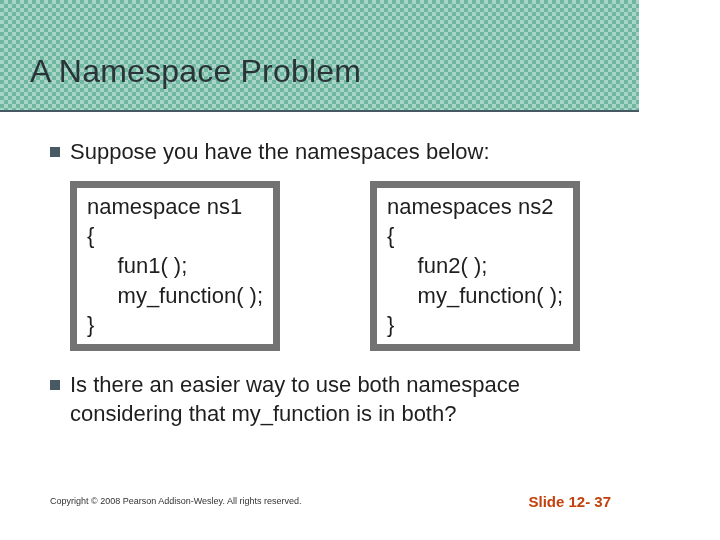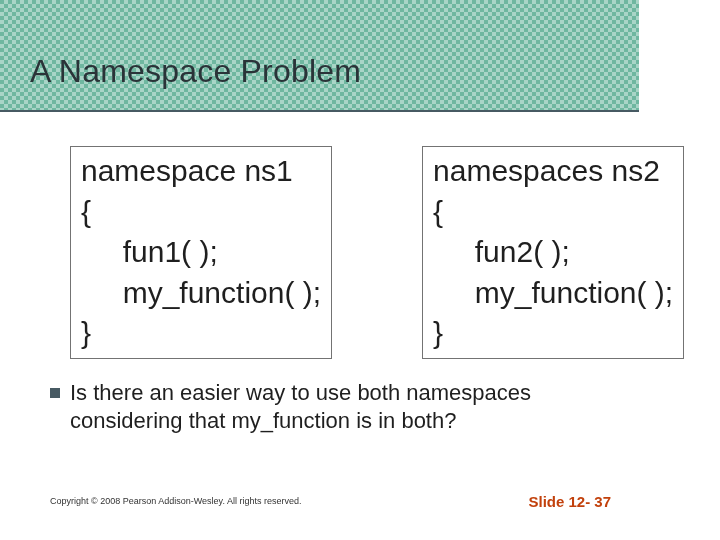--- a/index.html
+++ b/index.html
@@ -59,23 +59,23 @@
     font-size: 22px;
     color: #1f1f1f;
     line-height: 1.3;
   }
   .code-boxes {
     display: flex;
     gap: 90px;
     margin: 8px 0 20px 0;
   }
   .code-box {
-    border: 1px solid #737373;
+    border: 7px solid #737373;
     padding: 4px 10px 4px 10px;
-    font-size: 30px;
+    font-size: 22px;
     color: #1f1f1f;
     line-height: 1.35;
     white-space: pre;
   }
   .footer-left {
     position: absolute;
     left: 50px;
     bottom: 34px;
     font-size: 9px;
     color: #333;
@@ -93,37 +93,41 @@
 <body>
 
 <div class="slide">
 
   <div class="header">
     <div class="title">A Namespace Problem</div>
   </div>
 
   <div class="body">
 
+    <div class="bullet-row">
+      <div class="bullet"></div>
+      <div class="bullet-text">Suppose you have the namespaces below:</div>
+    </div>
 
     <div class="code-boxes">
       <div class="code-box">namespace ns1
 {
      fun1( );
      my_function( );
 }</div>
       <div class="code-box">namespaces ns2
 {
      fun2( );
      my_function( );
 }</div>
     </div>
 
     <div class="bullet-row">
       <div class="bullet"></div>
-      <div class="bullet-text">Is there an easier way to use both namespaces considering that my_function is in both?</div>
+      <div class="bullet-text">Is there an easier way to use both namespace considering that my_function is in both?</div>
     </div>
 
   </div>
 
   <div class="footer-left">Copyright © 2008 Pearson Addison-Wesley. All rights reserved.</div>
   <div class="footer-right">Slide 12- 37</div>
 
 </div>
 
 </body></html>

